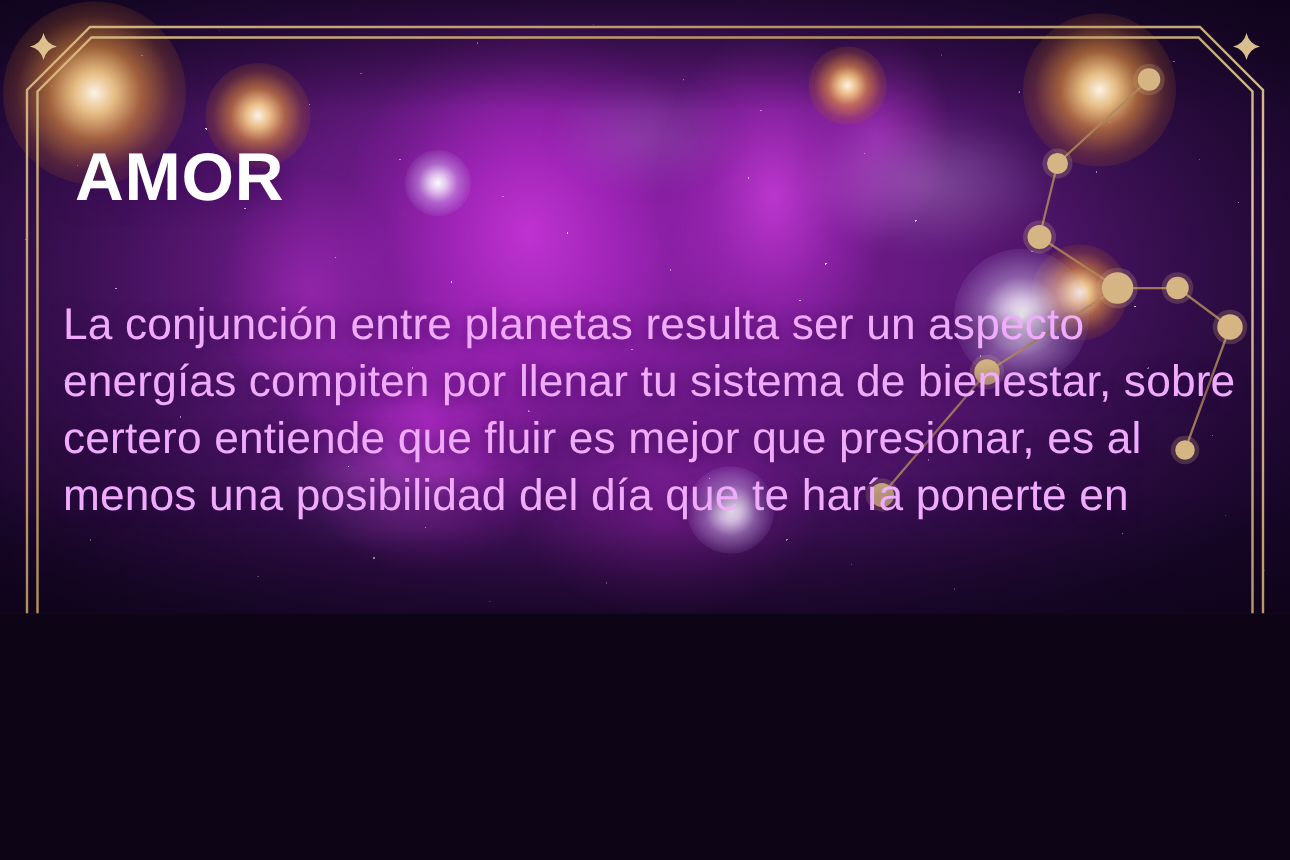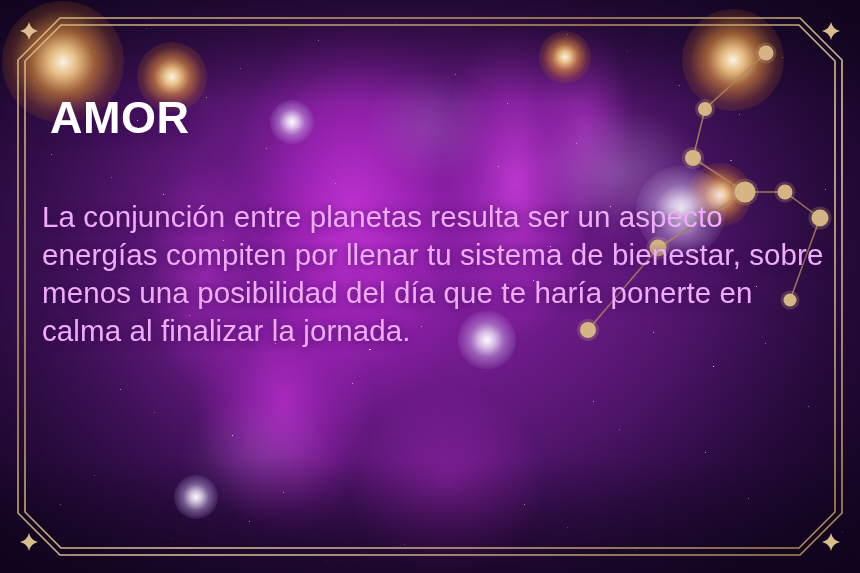--- a/index.html
+++ b/index.html
@@ -1,20 +1,20 @@
 <!DOCTYPE html>
 <html><head>
 <meta charset="utf-8">
 <style>
   html,body{margin:0;padding:0;background:#0d0416;}
   body{font-family:"Liberation Sans",sans-serif;}
 
   #card{
     position:relative;
-    width:860px;height:573px;
+    width:860px;height:409px;
     overflow:hidden;
     background:#2a0f44;
   }
 
   
   .bg-layer{position:absolute;inset:0;pointer-events:none;}
 
   #bg-base{
     background:
       radial-gradient(ellipse 62% 72% at 46% 44%, #8d23a8 0%, #7a1d96 22%, #5d1878 46%, #3f1159 68%, #2a0b40 86%, #1d0730 100%);
@@ -242,18 +242,18 @@
           <path d="M 0 -9 Q 1.7 -1.7 9 0 Q 1.7 1.7 0 9 Q -1.7 1.7 -9 0 Q -1.7 -1.7 0 -9 Z" fill="#e3c892" opacity=".95"></path>
         </g>
       </g>
   </svg>
 
   <div id="content">
     <div id="title">AMOR</div>
     <div id="body-text">
         <p>La conjunción entre planetas resulta ser un aspecto</p>
         <p>energías compiten por llenar tu sistema de bienestar, sobre</p>
+        <p>certero entiende que fluir es mejor que presionar, es al</p>
         <p>menos una posibilidad del día que te haría ponerte en</p>
-        <p>calma al finalizar la jornada.</p>
       </div>
   </div>
 
 </div>
 
 </body></html>

